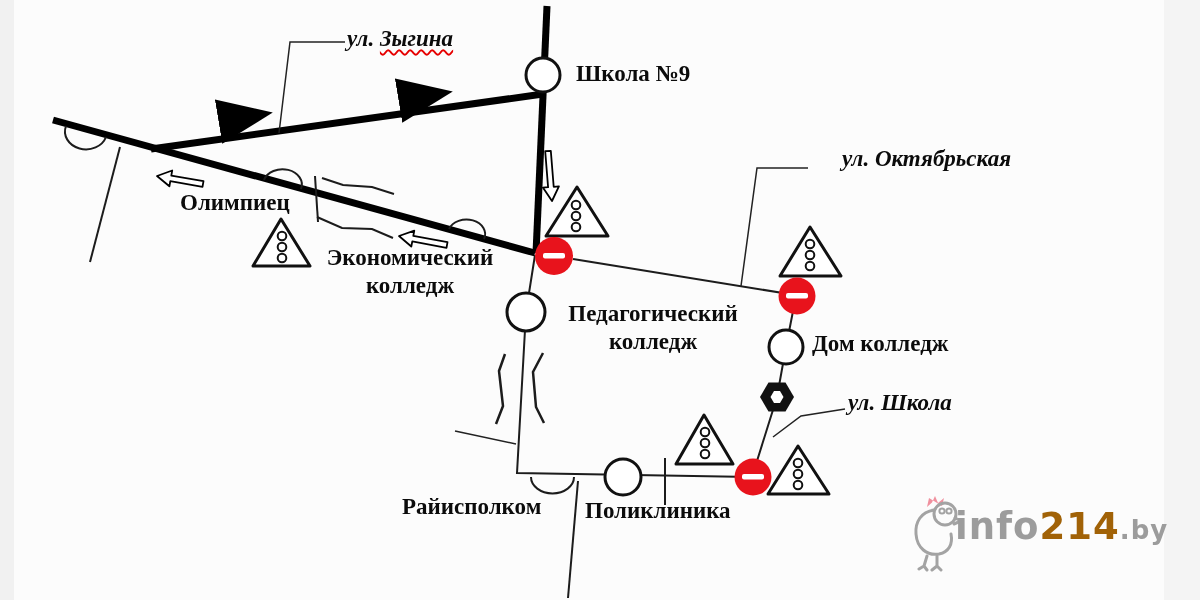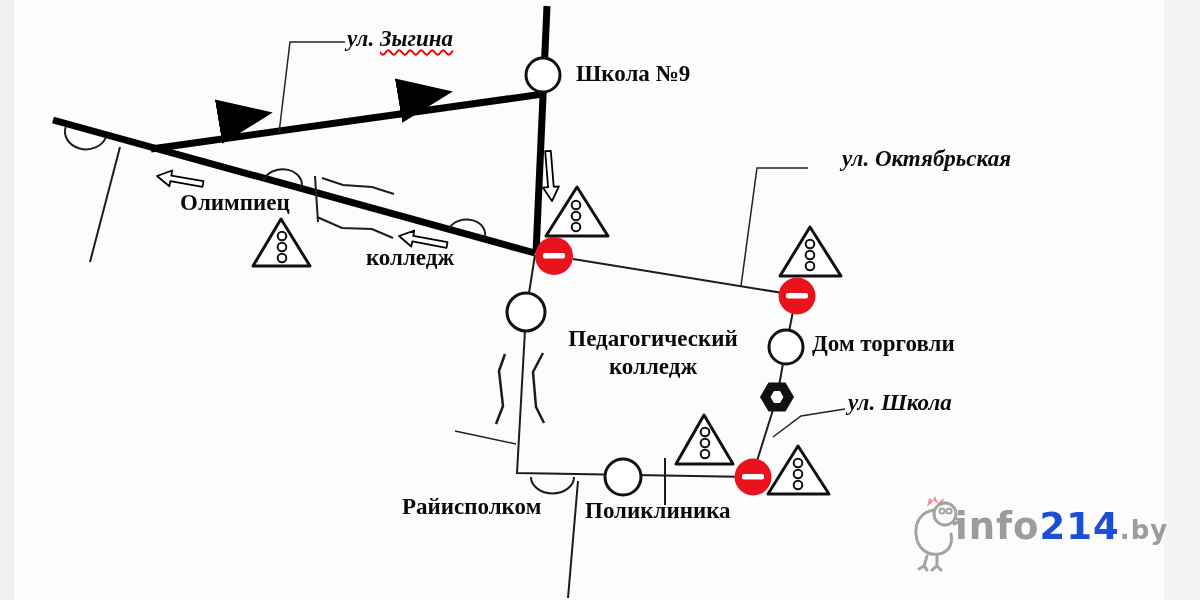--- a/index.html
+++ b/index.html
@@ -12,31 +12,31 @@
   .lbl{position:absolute;color:#0b0b0b;font-weight:bold;font-size:23px;line-height:28px;white-space:nowrap;}
   .lbl.street{font-style:italic;}
   .lbl.center{text-align:center;white-space:normal;}
   .wavy{text-decoration:underline;text-decoration-style:wavy;text-decoration-color:#e60000;text-decoration-thickness:1.5px;text-underline-offset:3px;}
   
   .p-zygina{left:347px;top:25px;}
   .p-school{left:576px;top:60px;}
   .p-oktyabrskaya{left:810px;top:145px;margin-left:32px;}
   .p-olimpiec{left:180px;top:189px;}
   .p-econom{left:305px;top:244px;width:210px;}
-  .p-pedagog{left:546px;top:300px;width:214px;margin-top:25px;}
+  .p-pedagog{left:546px;top:300px;width:214px;}
   .p-domtorg{left:812px;top:330px;}
   .p-gogolya{left:848px;top:389px;}
   .p-polotskoy{left:221px;top:412px;}
   .p-rayispolkom{left:402px;top:493px;}
   .p-poliklinika{left:585px;top:497px;}
   
   .wm{position:absolute;left:903px;top:492px;width:250px;height:80px;}
   .wm-text{position:absolute;left:52px;top:16px;font-family:"DejaVu Sans",sans-serif;
            font-weight:bold;font-size:37px;line-height:37px;letter-spacing:1px;white-space:nowrap;}
-  .wm-gray{color:#9c9c9c;} .wm-pink{color:#1d4ed8;}
+  .wm-gray{color:#9c9c9c;} .wm-pink{color:#a16207;}
   .wm-by{font-size:26px;}
 </style>
 </head>
 <body>
 
 <div class="stage">
   <div class="edge-strip left"></div>
   <div class="edge-strip right"></div>
 
   <svg class="mapsvg" width="1200" height="600" viewBox="0 0 1200 600">
@@ -156,27 +156,28 @@
           <rect x="742" y="474" width="22" height="5.5" rx="2" fill="#fff"></rect>
       </g>
     </g>
   </svg>
 
   <div class="lbl street p-zygina"><span>ул. </span><span class="wavy">Зыгина</span></div>
   <div class="lbl p-school">Школа №9</div>
   <div class="lbl street p-oktyabrskaya">ул. Октябрьская</div>
   <div class="lbl p-olimpiec">Олимпиец</div>
   <div class="lbl center p-econom">
+      <div>Экономический</div>
       <div>колледж</div>
     </div>
   <div class="lbl center p-pedagog">
       <div>Педагогический</div>
       <div>колледж</div>
     </div>
-  <div class="lbl p-domtorg">Дом торговли</div>
+  <div class="lbl p-domtorg">Дом колледж</div>
   <div class="lbl street p-gogolya">ул. Школа</div>
   <div class="lbl p-rayispolkom">Райисполком</div>
   <div class="lbl p-poliklinika">Поликлиника</div>
 
   <div class="wm">
     <svg width="60" height="80" viewBox="0 0 60 80">
       <path d="M26,6 L24,15 L29,10.5 L32,4 L35,11 L41,6 L39,14 Z" fill="#f0909e"></path>
       <g fill="none" stroke="#a3a3a3" stroke-width="3" stroke-linecap="round">
         <circle cx="42" cy="22" r="11"></circle>
         <path d="M31,18 C18,20 12,30 13,42 C14,56 24,64 36,62 C46,60 50,52 48,42"></path>

